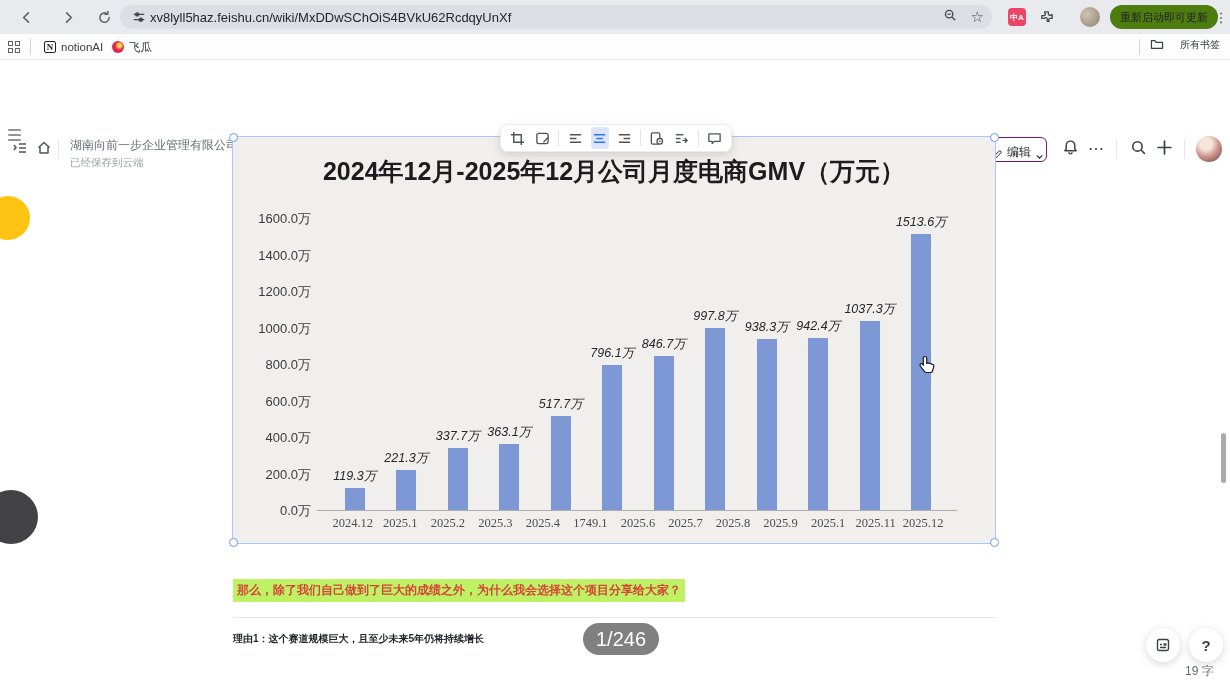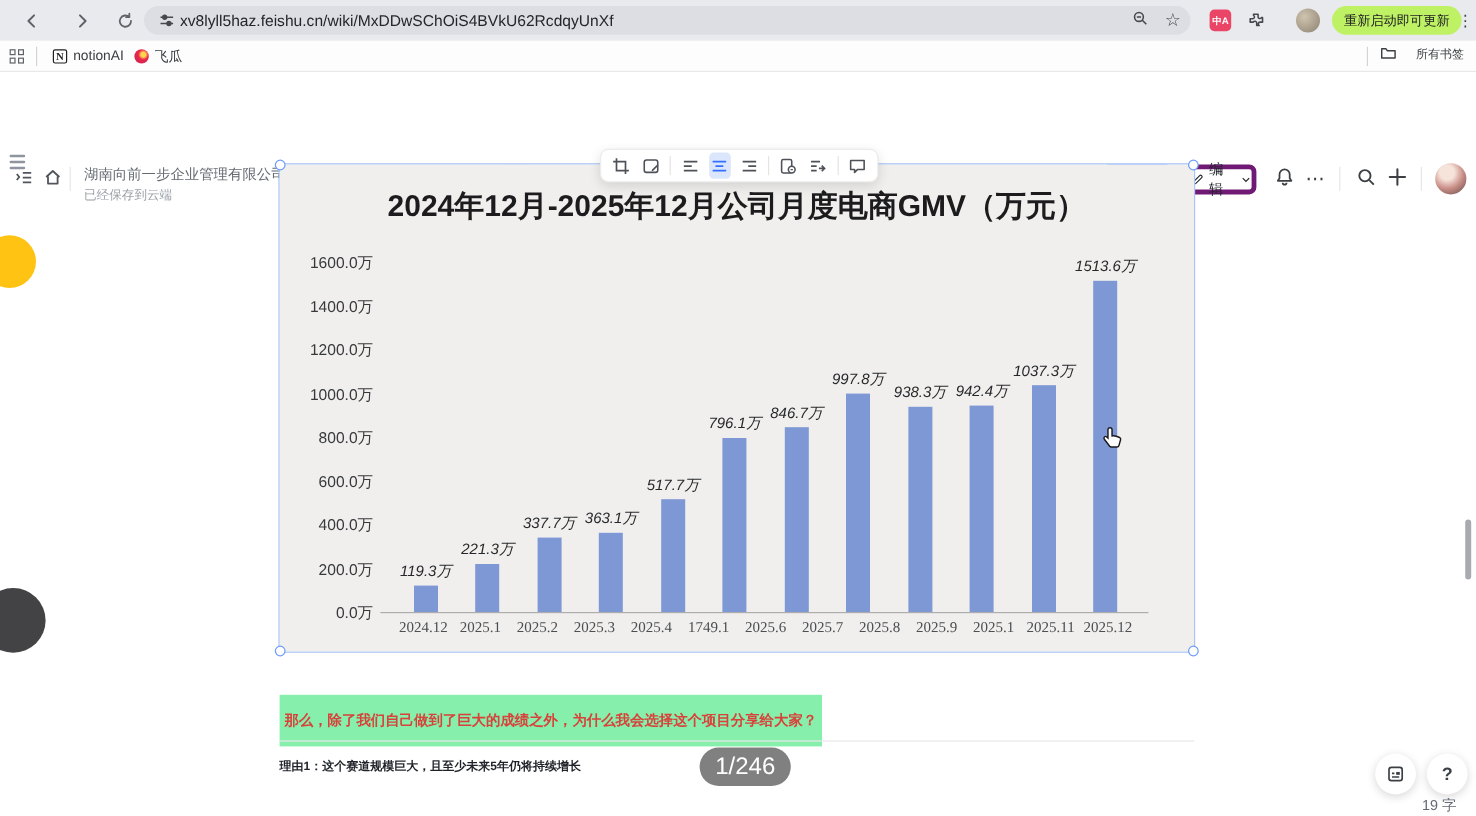--- a/index.html
+++ b/index.html
@@ -12,21 +12,21 @@
   .nav-ico { position:absolute; top:5px; width:24px; height:24px; display:flex; align-items:center;
              justify-content:center; color:#5f6368; font-size:16px; border-radius:50%; }
   .omnibox { position:absolute; left:120px; top:5px; width:872px; height:24px; background:#dcdee4;
              border-radius:12px; display:flex; align-items:center; }
   .omni-url { font-size:13px; color:#24262a; margin-left:30px; letter-spacing:0; }
   .omni-right { position:absolute; right:8px; top:0; height:24px; display:flex; align-items:center; gap:14px; color:#45494e; }
   .ext-translate { position:absolute; left:1008px; top:8px; width:18px; height:18px; background:#ea4567;
              border-radius:4px; color:#fff; font-size:8px; font-weight:bold; display:flex; align-items:center; justify-content:center; }
   .chrome-avatar { position:absolute; left:1080px; top:7px; width:20px; height:20px; border-radius:50%;
              background:radial-gradient(circle at 35% 35%, #cfc4ae, #8d8272); }
-  .update-pill { position:absolute; left:1110px; top:5px; height:24px; background:#bef264; border-radius:12px;
+  .update-pill { position:absolute; left:1110px; top:5px; height:24px; background:#4d7c0f; border-radius:12px;
              display:flex; align-items:center; padding:0 10px; font-size:11px; color:#202124; }
   .kebab { position:absolute; left:1214px; top:5px; width:14px; height:24px; color:#3c4043; font-size:13px;
              display:flex; align-items:center; justify-content:center; }
 
   
   .bm-bar { position:absolute; left:0; top:34px; width:1230px; height:26px; background:#fdfdfd; border-bottom:1px solid #e8e8e8; }
   .apps-grid { position:absolute; left:8px; top:7px; width:12px; height:12px; display:grid;
                grid-template-columns:5px 5px; grid-gap:2px; }
   .apps-grid span { width:5px; height:5px; border:1.5px solid #5f6368; }
   .bm-sep { position:absolute; top:5px; width:1px; height:16px; background:#d4d4d4; }
@@ -40,22 +40,22 @@
   .fs-header { position:absolute; left:0; top:60px; width:1230px; height:57px; background:#fff; }
   .hd-ico { position:absolute; display:flex; align-items:center; justify-content:center; color:#50555c; }
   .hd-vsep { position:absolute; left:58px; top:79px; width:1px; height:20px; background:#e4e6e9; }
   .crumbs { position:absolute; left:70px; top:77px; display:flex; align-items:center; gap:6px; font-size:12px; color:#646a73; white-space:nowrap; }
   .crumb-sep { color:#a6abb3; font-size:11px; }
   .crumb-last { color:#1f2329; font-weight:bold; font-size:12.5px; }
   .badge-ext { background:#e1eaff; color:#2e65f4; font-size:10px; border-radius:3px; padding:1.5px 5px; }
   .saved { position:absolute; left:70px; top:96px; font-size:10.5px; color:#9ba0a8; }
   .share-btn { position:absolute; left:918px; top:77px; width:60px; height:25px; background:#3370ff; border-radius:6px;
                color:#fff; font-size:12px; display:flex; align-items:center; justify-content:center; gap:5px; }
-  .edit-btn { position:absolute; left:988px; top:77px; width:59px; height:25px; background:#fff; border:4px solid #701a75;
-              border-radius:6px; color:#1f2329; font-size:12px; display:flex; align-items:center; justify-content:center; gap:4px; }
+  .edit-btn { position:absolute; left:988px; top:77px; width:59px; height:25px; background:#fff; border:1px solid #701a75;
+              border-radius:6px; color:#1f2329; font-size:12px; display:flex; align-items:flex-end; justify-content:center; gap:4px; }
   .hd-vsep2 { position:absolute; top:79px; width:1px; height:20px; background:#e4e6e9; }
   .fs-avatar { position:absolute; left:1196px; top:76px; width:26px; height:26px; border-radius:50%;
                background:radial-gradient(circle at 38% 30%, #f6e3da 25%, #c98e87 55%, #5c4642); }
 
   
   .outline-toggle { position:absolute; left:8px; top:129px; width:16px; height:14px; }
   .outline-toggle i { display:block; height:2px; background:#8f959e; margin-bottom:3px; border-radius:1px; }
   .outline-toggle i:nth-child(1){width:13px}.outline-toggle i:nth-child(2){width:13px}.outline-toggle i:nth-child(3){width:13px}
 
   
@@ -74,22 +74,22 @@
 
   
   .img-toolbar { position:absolute; left:500px; top:124px; width:232px; height:28px; background:#fff; border-radius:7px;
                  border:1px solid #ececec; box-shadow:0 3px 10px rgba(0,0,0,.13); display:flex; align-items:center;
                  padding:0 8px; gap:7px; z-index:8; }
   .tb-ico { width:22px; height:22px; display:flex; align-items:center; justify-content:center; border-radius:4px; }
   .tb-ico.active { background:#dbe6fd; }
   .tb-sep { width:1px; height:16px; background:#e4e4e4; }
 
   
-  .hl-line { position:absolute; left:233px; top:579px; background:#86efac; color:#d8423a; font-weight:bold;
-             font-size:12px; padding:13px 4px; white-space:nowrap; }
+  .hl-line { position:absolute; left:233px; top:579px; background:#bef264; color:#d8423a; font-weight:bold;
+             font-size:12px; padding:3px 4px; white-space:nowrap; }
   .doc-divider { position:absolute; left:233px; top:617px; width:762px; height:1px; background:#e7e8ea; }
   .doc-heading { position:absolute; left:233px; top:632px; font-size:10px; font-weight:bold; color:#1f2329; white-space:nowrap; }
   .page-pill { position:absolute; left:583px; top:623px; height:32px; background:rgba(92,92,92,.78); border-radius:16px;
                color:#fff; font-size:20px; display:flex; align-items:center; padding:0 13px; z-index:9; }
   .doc-body { position:absolute; left:233px; top:661px; width:770px; font-size:14px; color:#25282c; white-space:nowrap; }
 
   
   .fab { position:absolute; width:34px; height:34px; background:#fff; border-radius:50%;
          box-shadow:0 2px 8px rgba(0,0,0,.16); display:flex; align-items:center; justify-content:center; color:#3c4045; }
   .wordcount { position:absolute; left:1185px; top:663px; font-size:12px; color:#646a73; }

